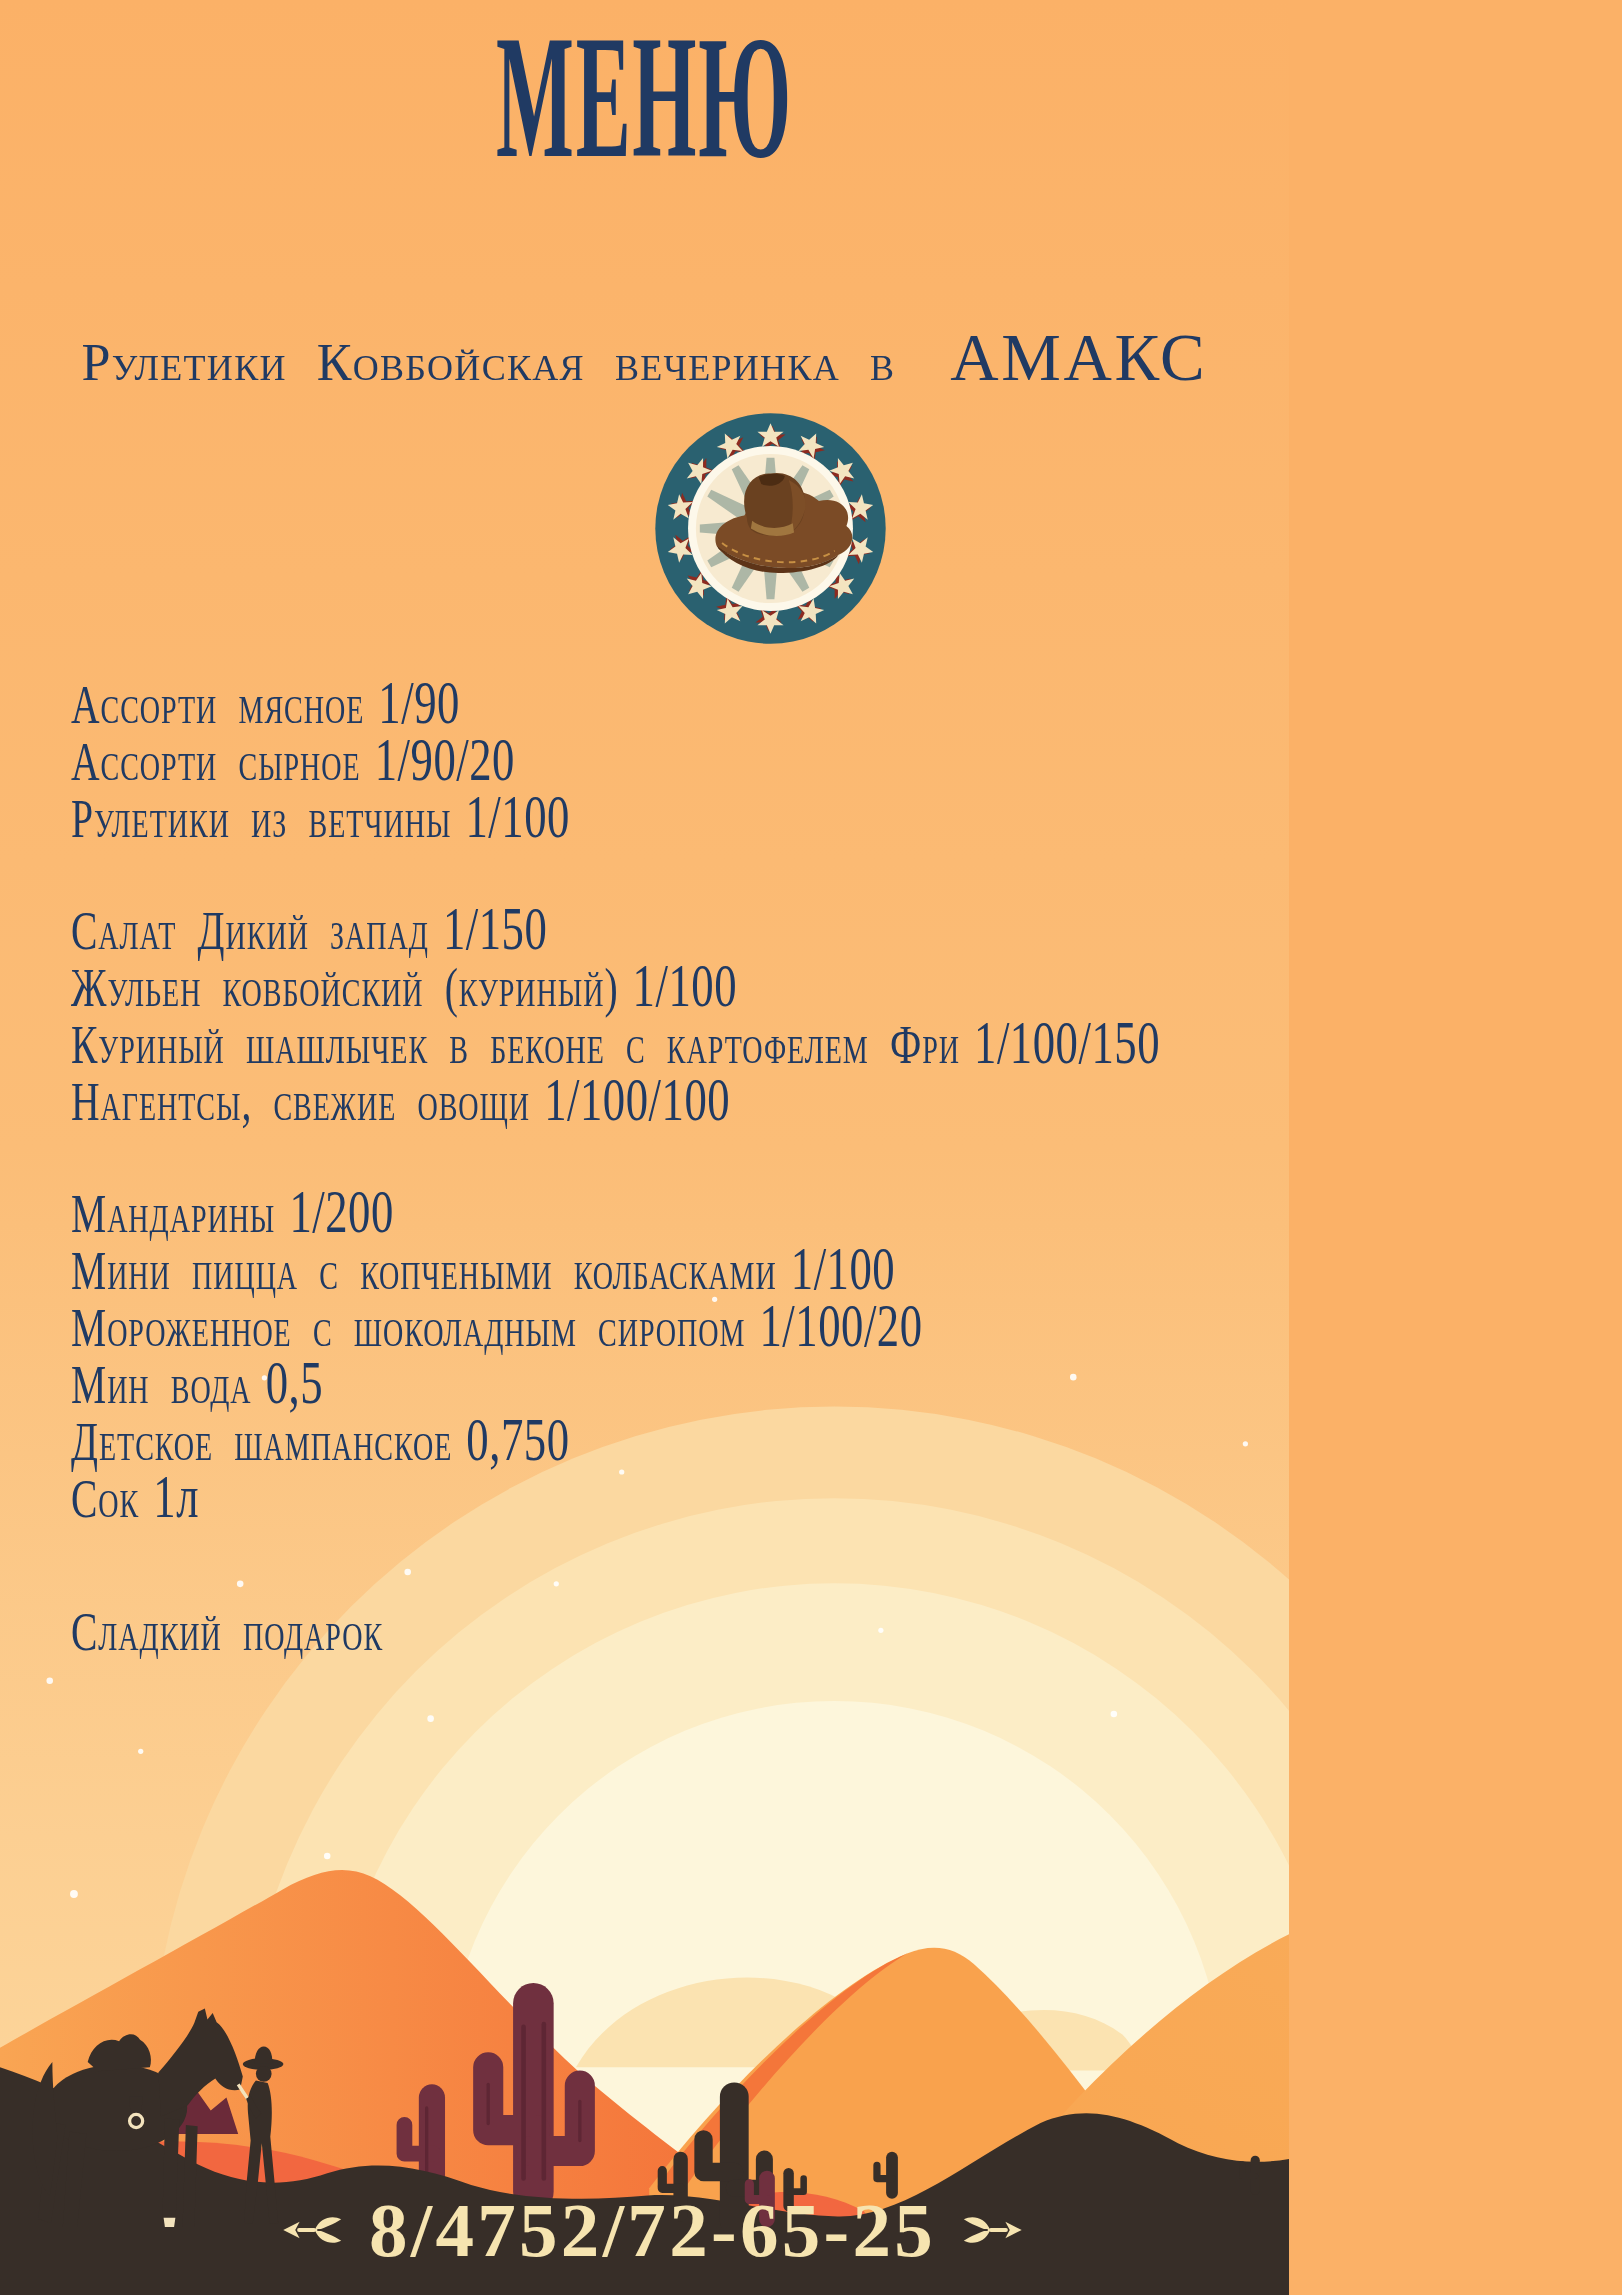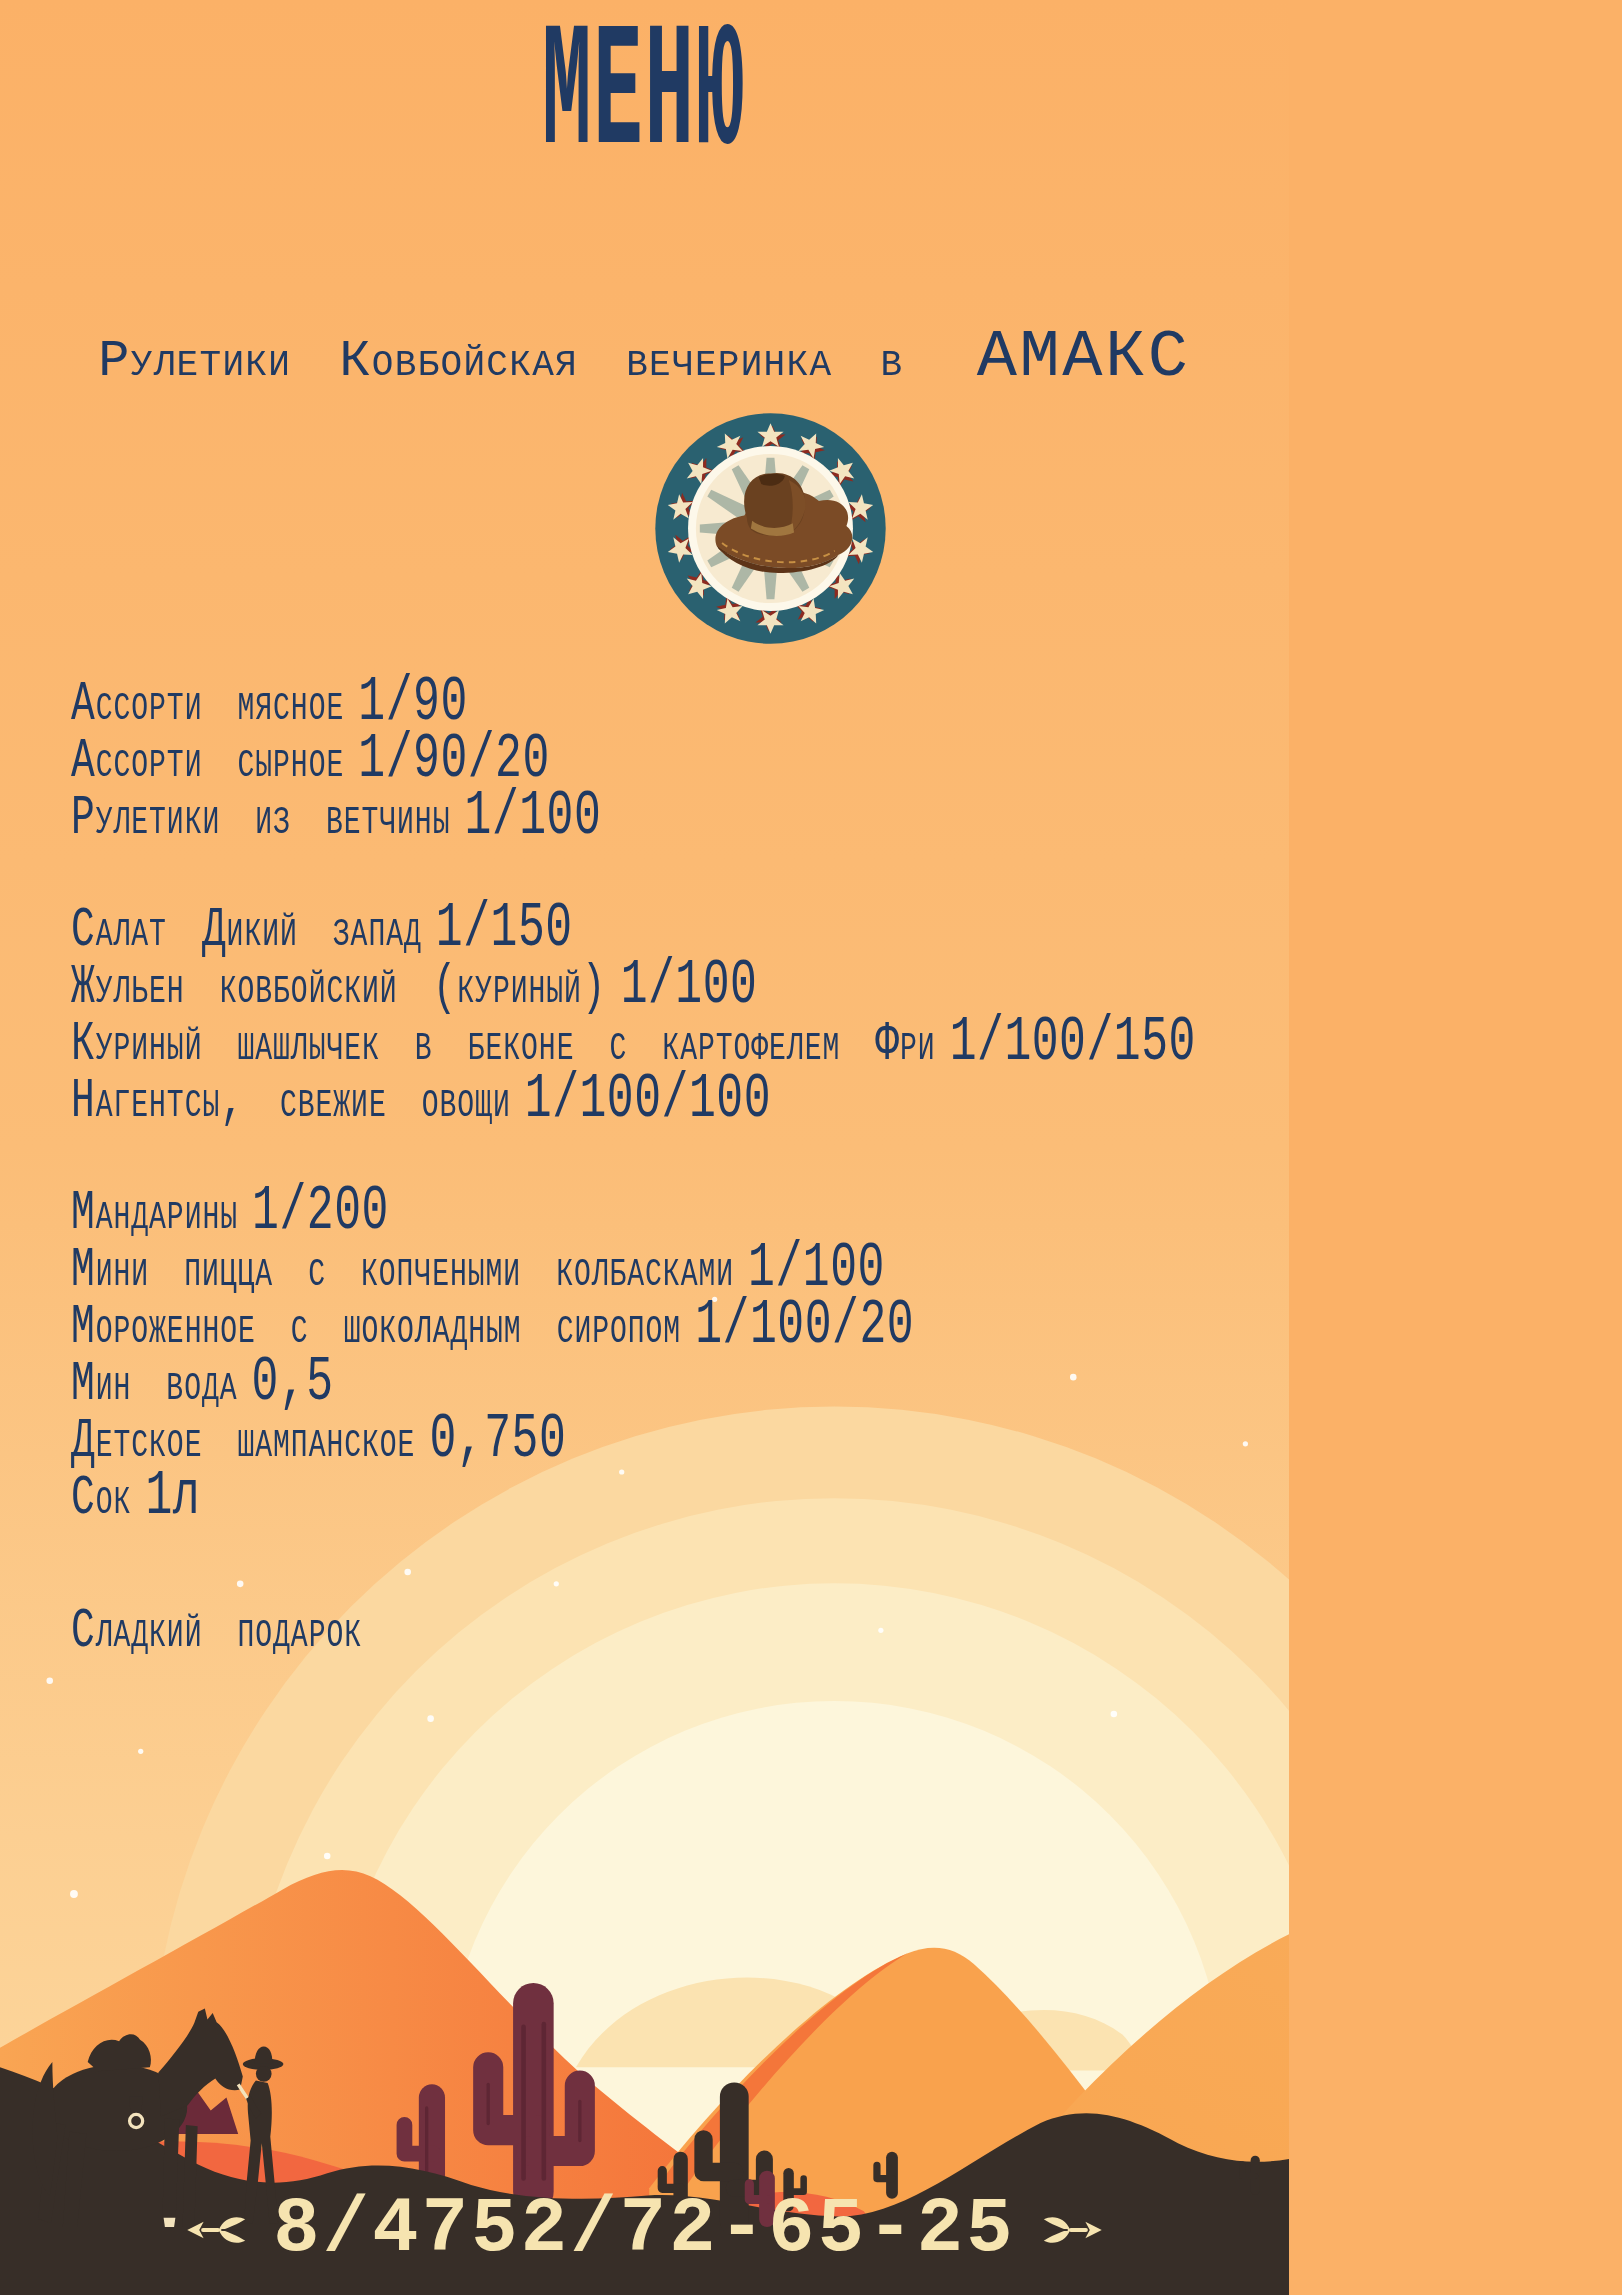--- a/index.html
+++ b/index.html
@@ -1,17 +1,17 @@
 <!DOCTYPE html>
 <html style="font-size:10.5px"><head>
 <meta charset="utf-8">
 <style>
   html,body{margin:0;padding:0;background:#fbb167;}
   #page{position:relative;width:1289px;height:2295px;overflow:hidden;
-        font-family:Liberation Mono, monospace;color:#203a63;}
+        font-family:Liberation Serif, serif;color:#203a63;}
   #scene{position:absolute;left:0;top:0;width:1623px;height:2295px;display:block;}
 
   .title-block{position:absolute;left:0;top:6.5px;width:100%;text-align:center;z-index:3;}
   .title-line1{display:inline-block;font-size:131px;font-weight:bold;line-height:131px;
         letter-spacing:2.6px;transform:scale(0.63,1.35);transform-origin:center top;white-space:nowrap;}
   .title-line2{display:block;margin-top:37px;}
   .title-line2 span{display:inline-block;font-size:98px;font-weight:bold;line-height:98px;
         letter-spacing:2px;transform:scale(0.60,1.08);transform-origin:center top;white-space:nowrap;}
 
   .tagline{position:absolute;left:0;top:319px;width:100%;text-align:center;z-index:3;
@@ -23,21 +23,21 @@
   .menu{position:absolute;left:71px;top:675px;z-index:3;font-variant:small-caps;
         font-size:55px;line-height:55px;letter-spacing:1.3px;word-spacing:14.4px;
         transform:scale(0.72,1);transform-origin:left top;}
   .menu .group{margin:0;}
   .menu .group + .group{margin-top:55px;}
   .menu .group.gift{margin-top:76px;}
   .menu .item{white-space:nowrap;}
   .menu .portion{font-size:1.13em;font-variant:normal;margin-left:19.6px;letter-spacing:0.7px;}
 
   .phone-row{position:absolute;left:0;top:2184px;width:100%;z-index:3;
-        display:flex;align-items:center;justify-content:center;gap:24px;color:#f6e4b0;}
+        display:flex;align-items:center;justify-content:center;gap:24px;color:#f6e4b0;padding-left:8px;}
   .phone{font-size:77px;font-weight:bold;letter-spacing:3.3px;line-height:92px;white-space:nowrap;}
   .feather{width:63px;height:42px;}
   .feather.right{transform:scaleX(-1);}
 </style>
 </head>
 <body>
 
 <div id="page">
 
   <svg id="scene" viewBox="0 0 2480 3508" xmlns="http://www.w3.org/2000/svg" preserveAspectRatio="none" aria-hidden="true">

